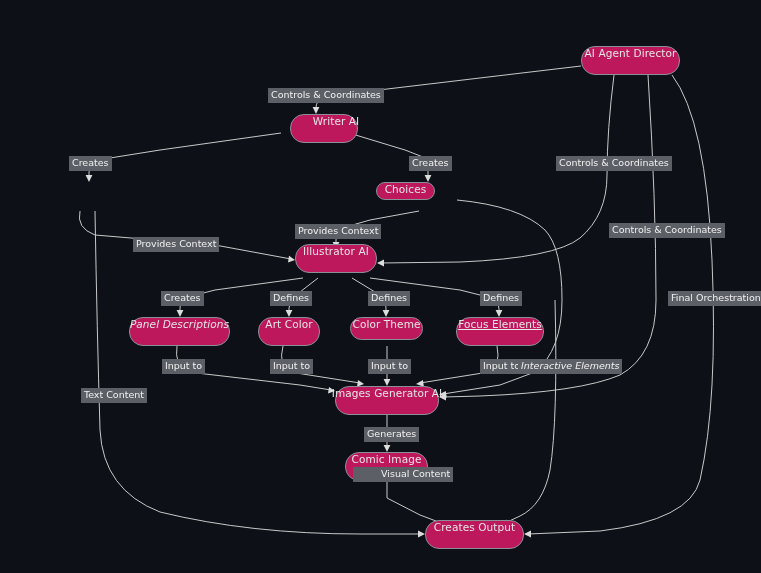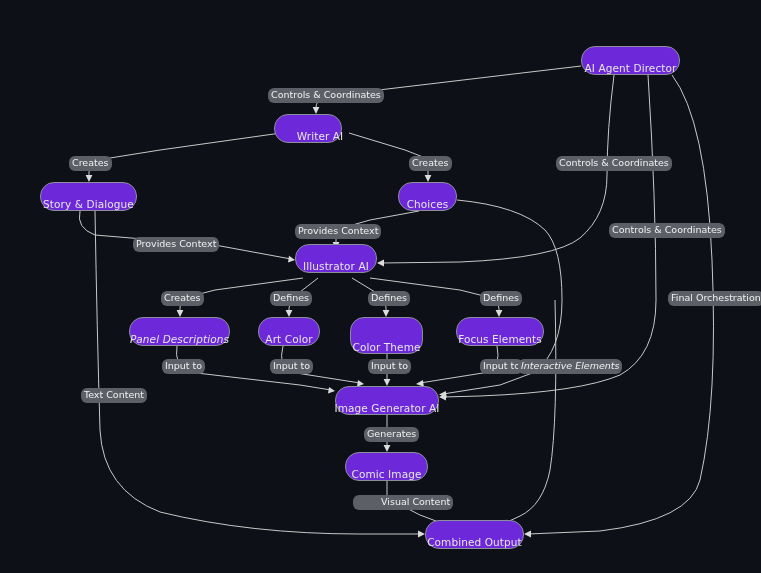--- a/index.html
+++ b/index.html
@@ -30,43 +30,43 @@
     stroke: #c8c8c8;
     stroke-width: 1;
   }
   .arrow-head {
     fill: #dcdcdc;
     stroke: none;
   }
   .node {
     position: absolute;
     box-sizing: border-box;
-    background: #6d28d9;
+    background: #be185d;
     border: 1px solid #8a8f98;
     border-radius: 14px;
     display: flex;
-    align-items: flex-end;
+    align-items: flex-start;
     justify-content: center;
     color: #e6e6e6;
     font-size: 10.5px;
     letter-spacing: 0.1px;
     white-space: nowrap;
     z-index: 3;
   }
   .edge-label {
     position: absolute;
     box-sizing: border-box;
     background: #5c5f66;
     color: #f0f0f0;
     font-size: 9.5px;
     line-height: 12px;
     padding: 1px 3px 2px 3px;
     white-space: nowrap;
     z-index: 4;
-    border-radius: 6px;
+    border-radius: 0;
   }
 </style>
 </head>
 <body>
 
 <div id="diagram-root">
 
   <svg id="edge-layer" viewBox="0 0 761 573" width="761" height="573" xmlns="http://www.w3.org/2000/svg">
 
     <path class="edge-path" d="M581,66 L345,94 L322,99 Q316,101 316,108 L316,112"></path>
@@ -131,62 +131,59 @@
 
     <path class="edge-path" d="M555,300 Q558,420 550,470 Q543,505 520,516 L505,523"></path>
     <polygon class="arrow-head" points="501,525 506.2,519.6 509.1,525.8"></polygon>
 
   </svg>
 
   <div class="node" style="left:581px; top:46px; width:99px; height:29px;">
     <span>AI Agent Director</span>
   </div>
 
-  <div class="node" style="left:274px; top:114px; width:68px; height:29px;padding-left:24px;">
+  <div class="node" style="left:290px; top:114px; width:68px; height:29px;padding-left:24px;">
     <span>Writer AI</span>
   </div>
 
-  <div class="node" style="left:40px; top:182px; width:97px; height:29px;">
-    <span>Story &amp; Dialogue</span>
-  </div>
-
-  <div class="node" style="left:398px; top:182px; width:59px; height:29px;">
+
+  <div class="node" style="left:376px; top:182px; width:59px; height:18px;">
     <span>Choices</span>
   </div>
 
   <div class="node" style="left:295px; top:244px; width:82px; height:29px;">
     <span>Illustrator AI</span>
   </div>
 
   <div class="node" style="left:129px; top:317px; width:101px; height:29px;font-style:italic;">
     <span>Panel Descriptions</span>
   </div>
 
   <div class="node" style="left:258px; top:317px; width:62px; height:29px;">
     <span>Art Color</span>
   </div>
 
-  <div class="node" style="left:350px; top:317px; width:73px; height:37px;">
+  <div class="node" style="left:350px; top:317px; width:73px; height:23px;">
     <span>Color Theme</span>
   </div>
 
-  <div class="node" style="left:456px; top:317px; width:88px; height:29px;">
+  <div class="node" style="left:456px; top:317px; width:88px; height:29px;text-decoration:underline;">
     <span>Focus Elements</span>
   </div>
 
   <div class="node" style="left:335px; top:386px; width:104px; height:29px;">
-    <span>Image Generator AI</span>
+    <span>Images Generator AI</span>
   </div>
 
   <div class="node" style="left:345px; top:452px; width:83px; height:29px;">
     <span>Comic Image</span>
   </div>
 
   <div class="node" style="left:425px; top:520px; width:99px; height:29px;">
-    <span>Combined Output</span>
+    <span>Creates Output</span>
   </div>
 
   <div class="edge-label" style="left:268px; top:88px;">Controls &amp; Coordinates</div>
 
   <div class="edge-label" style="left:69px; top:156px;">Creates</div>
 
   <div class="edge-label" style="left:409px; top:156px;">Creates</div>
 
   <div class="edge-label" style="left:556px; top:156px;">Controls &amp; Coordinates</div>
 
@@ -213,15 +210,15 @@
   <div class="edge-label" style="left:270px; top:359px;">Input to</div>
 
   <div class="edge-label" style="left:368px; top:359px;">Input to</div>
 
   <div class="edge-label" style="left:480px; top:359px;">Input to</div>
 
   <div class="edge-label" style="left:518px; top:359px;font-style:italic;">Interactive Elements</div>
 
   <div class="edge-label" style="left:364px; top:427px;">Generates</div>
 
-  <div class="edge-label" style="left:353px; top:495px;padding-left:28px;">Visual Content</div>
+  <div class="edge-label" style="left:353px; top:467px;padding-left:28px;">Visual Content</div>
 
 </div>
 
 </body></html>

